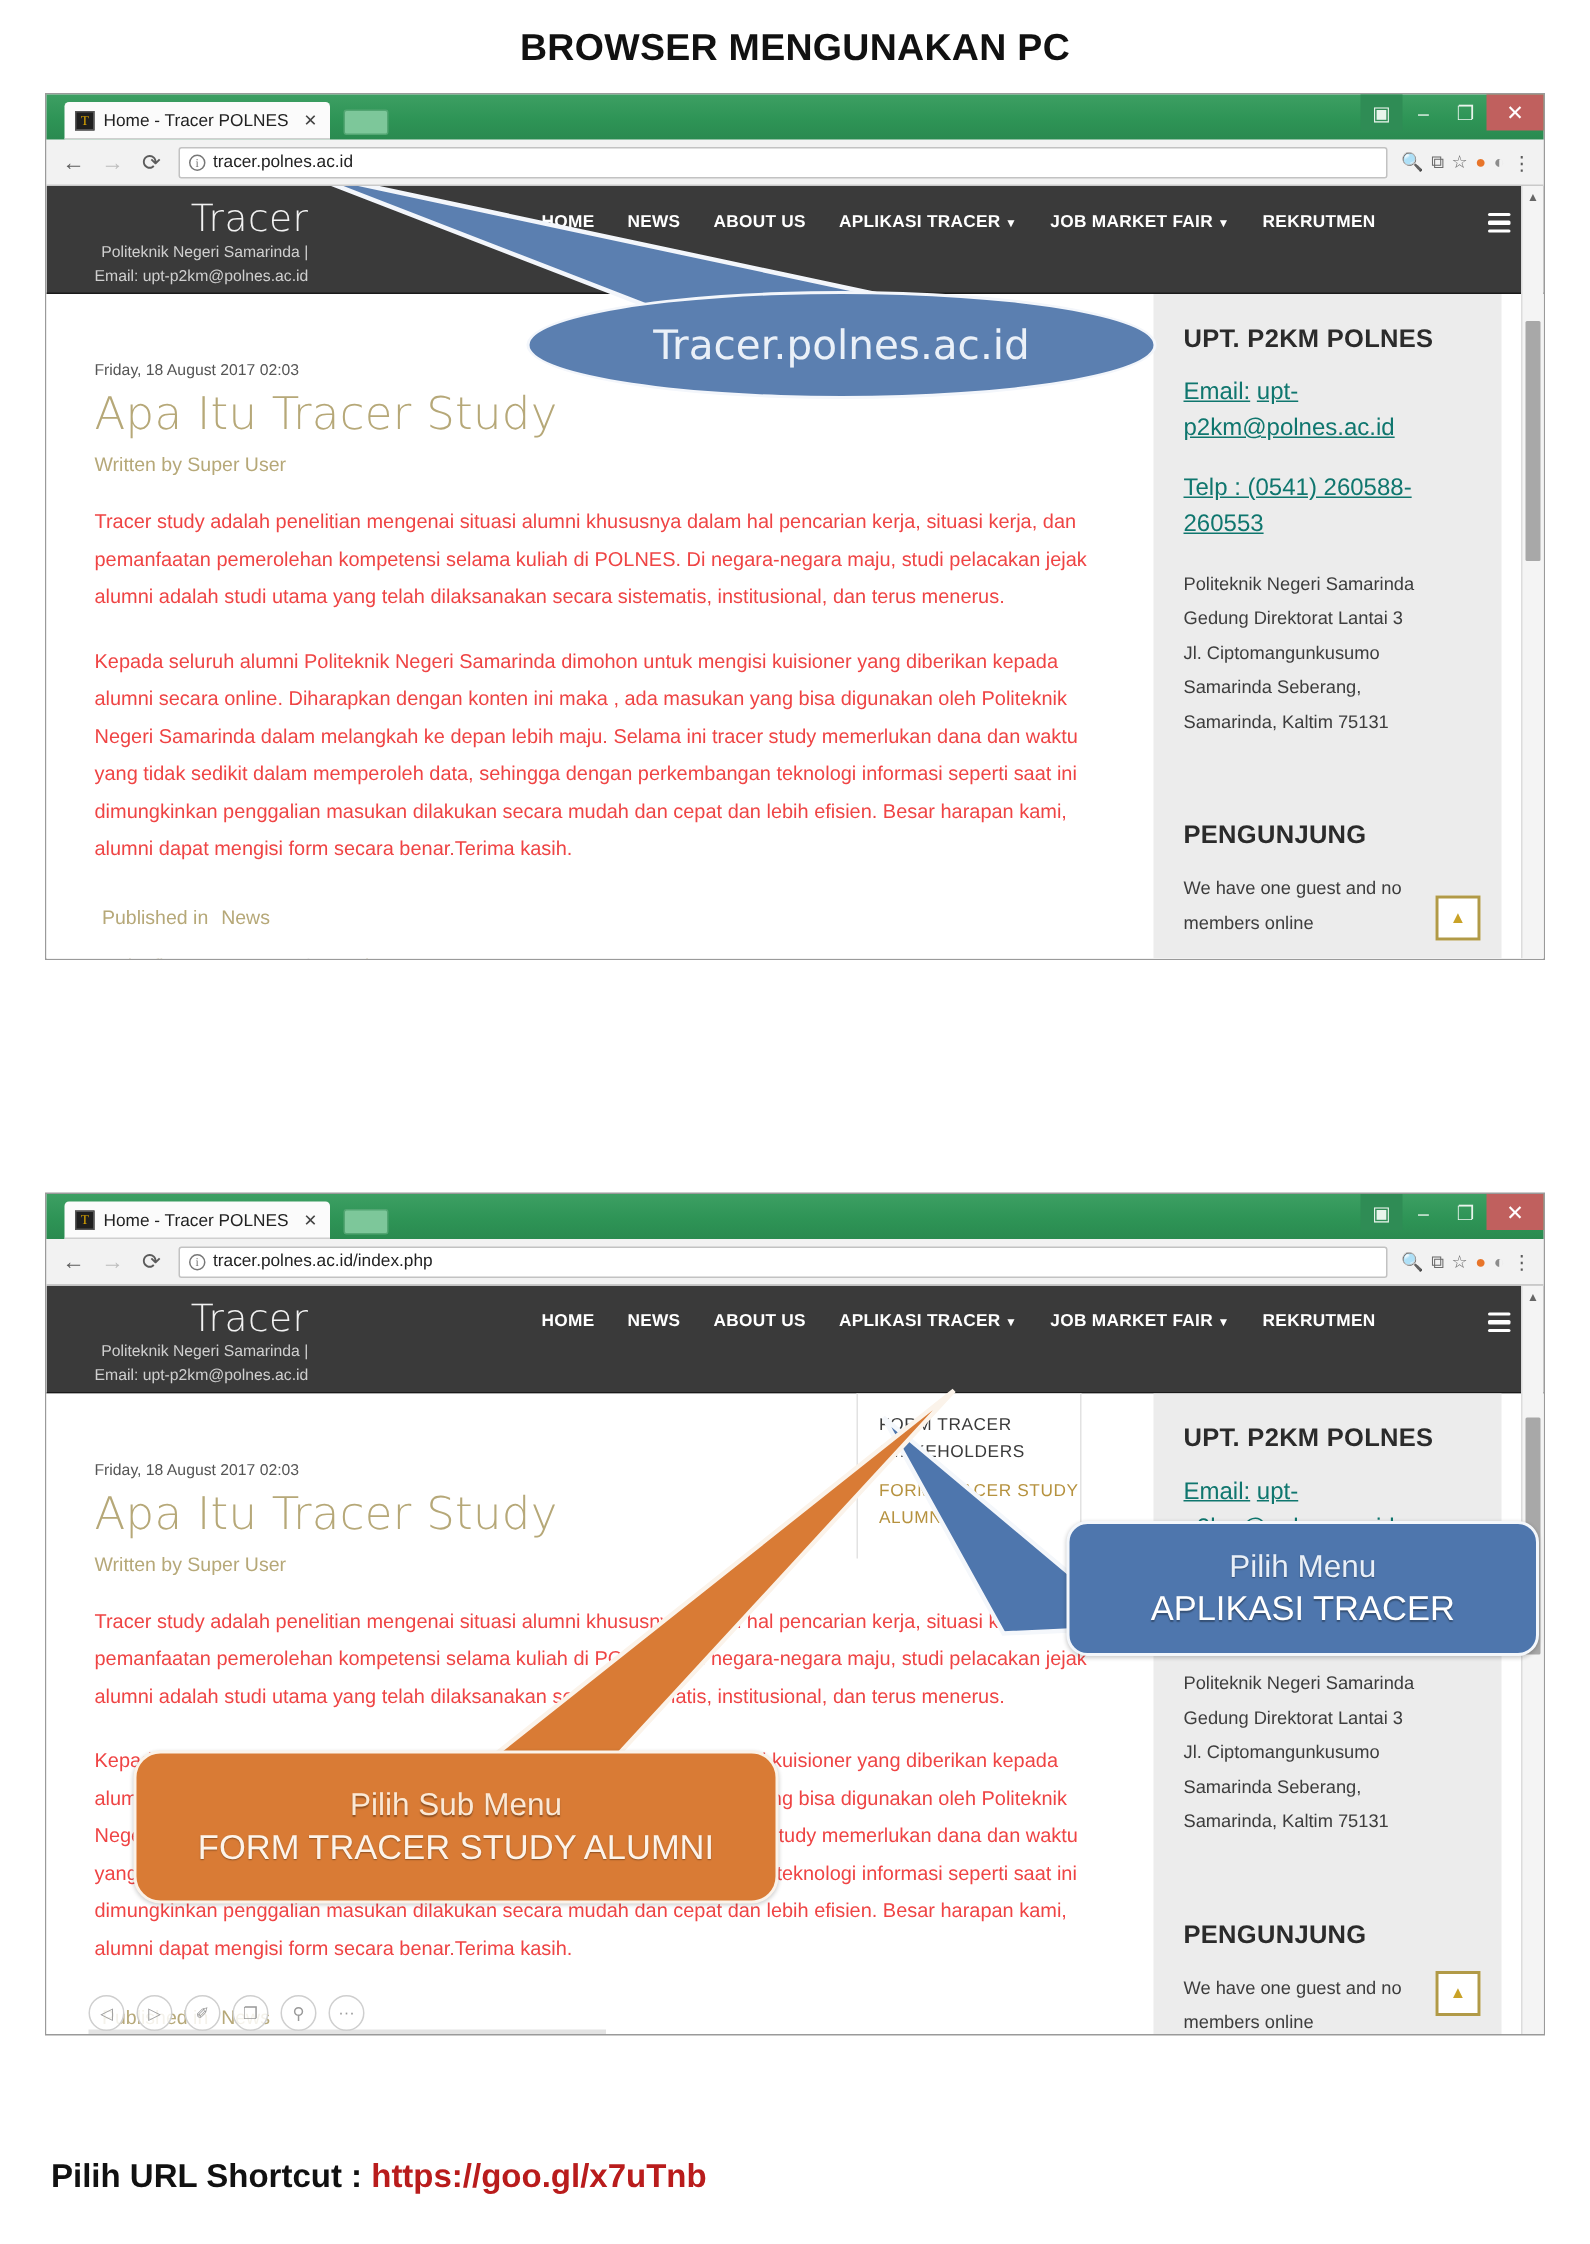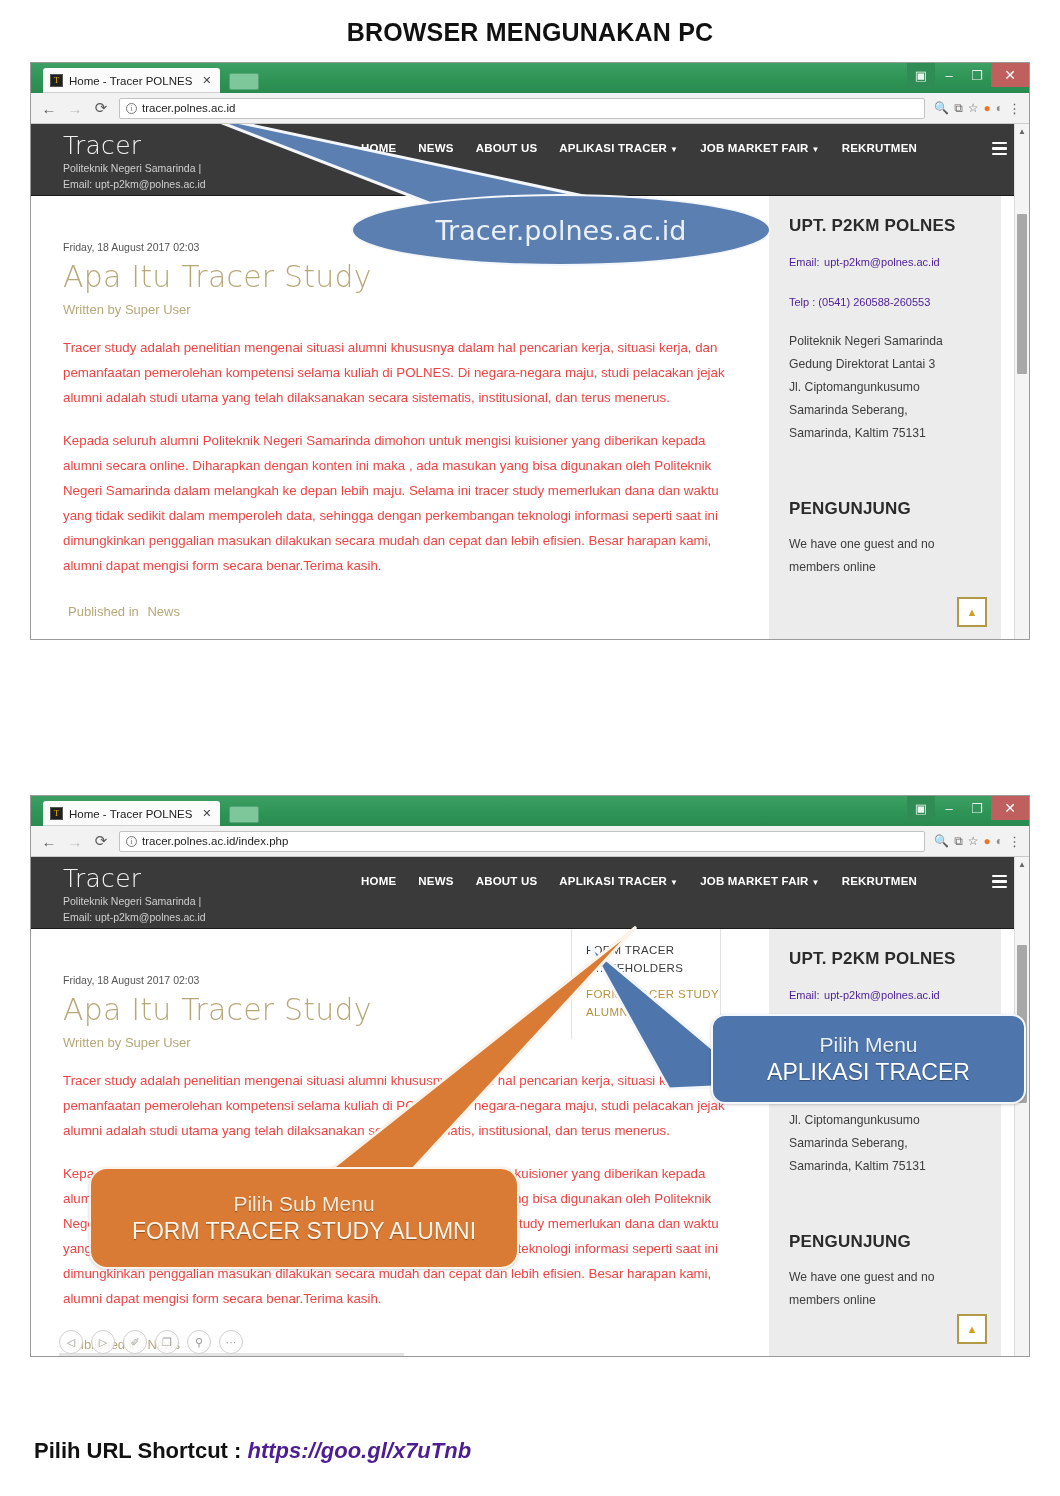--- a/index.html
+++ b/index.html
@@ -133,20 +133,21 @@
 
   
   .sitehead {
     background: #3a3a3a;
     height: 72px;
     position: relative;
     display: flex;
     align-items: flex-start;
     padding: 9px 0 0 0;
     border-bottom: 1px solid #1a1a1a;
+    text-align: right;
   }
   .brand { padding-left: 32px; }
   .brand-name {
     color: #f2f2f2;
     font-size: 25px;
     line-height: 26px;
     font-family: "DejaVu Sans", sans-serif;
     font-weight: 300;
     letter-spacing: .3px;
   }
@@ -213,21 +214,21 @@
     min-height: 100%;
   }
   .side-h {
     font-size: 17px;
     font-weight: bold;
     color: #2b2b2b;
     margin: 4px 0 14px;
     letter-spacing: .2px;
   }
   .side-h2 { margin-top: 54px; }
-  .side-line { font-size: 11px; color: #4c1d95; line-height: 24px; }
+  .side-line { font-size: 16px; color: #0f766e; line-height: 24px; text-decoration: underline; }
   .side-block { margin-bottom: 16px; }
   .side-addr { font-size: 12.2px; color: #3d3d3d; line-height: 23px; }
   .top-btn {
     position: absolute;
     right: 14px; bottom: 12px;
     width: 30px; height: 30px;
     border: 2px solid #b19a47;
     background: #fff;
     display: flex; align-items: center; justify-content: center;
     color: #c9a227; font-size: 11px;
@@ -347,21 +348,21 @@
 
   
   .footer-url {
     position: absolute;
     left: 34px; top: 1438px;
     font-size: 22px;
     font-weight: bold;
     color: #111;
     white-space: nowrap;
   }
-  .footer-url .u { color: #4c1d95; font-style: italic; }
+  .footer-url .u { color: #b91c1c; }
 </style>
 </head>
 <body>
 
 <div class="page-title">BROWSER MENGUNAKAN PC</div>
 
 <div class="browser shot1">
 
   <div class="titlebar">
     <div class="tab">

